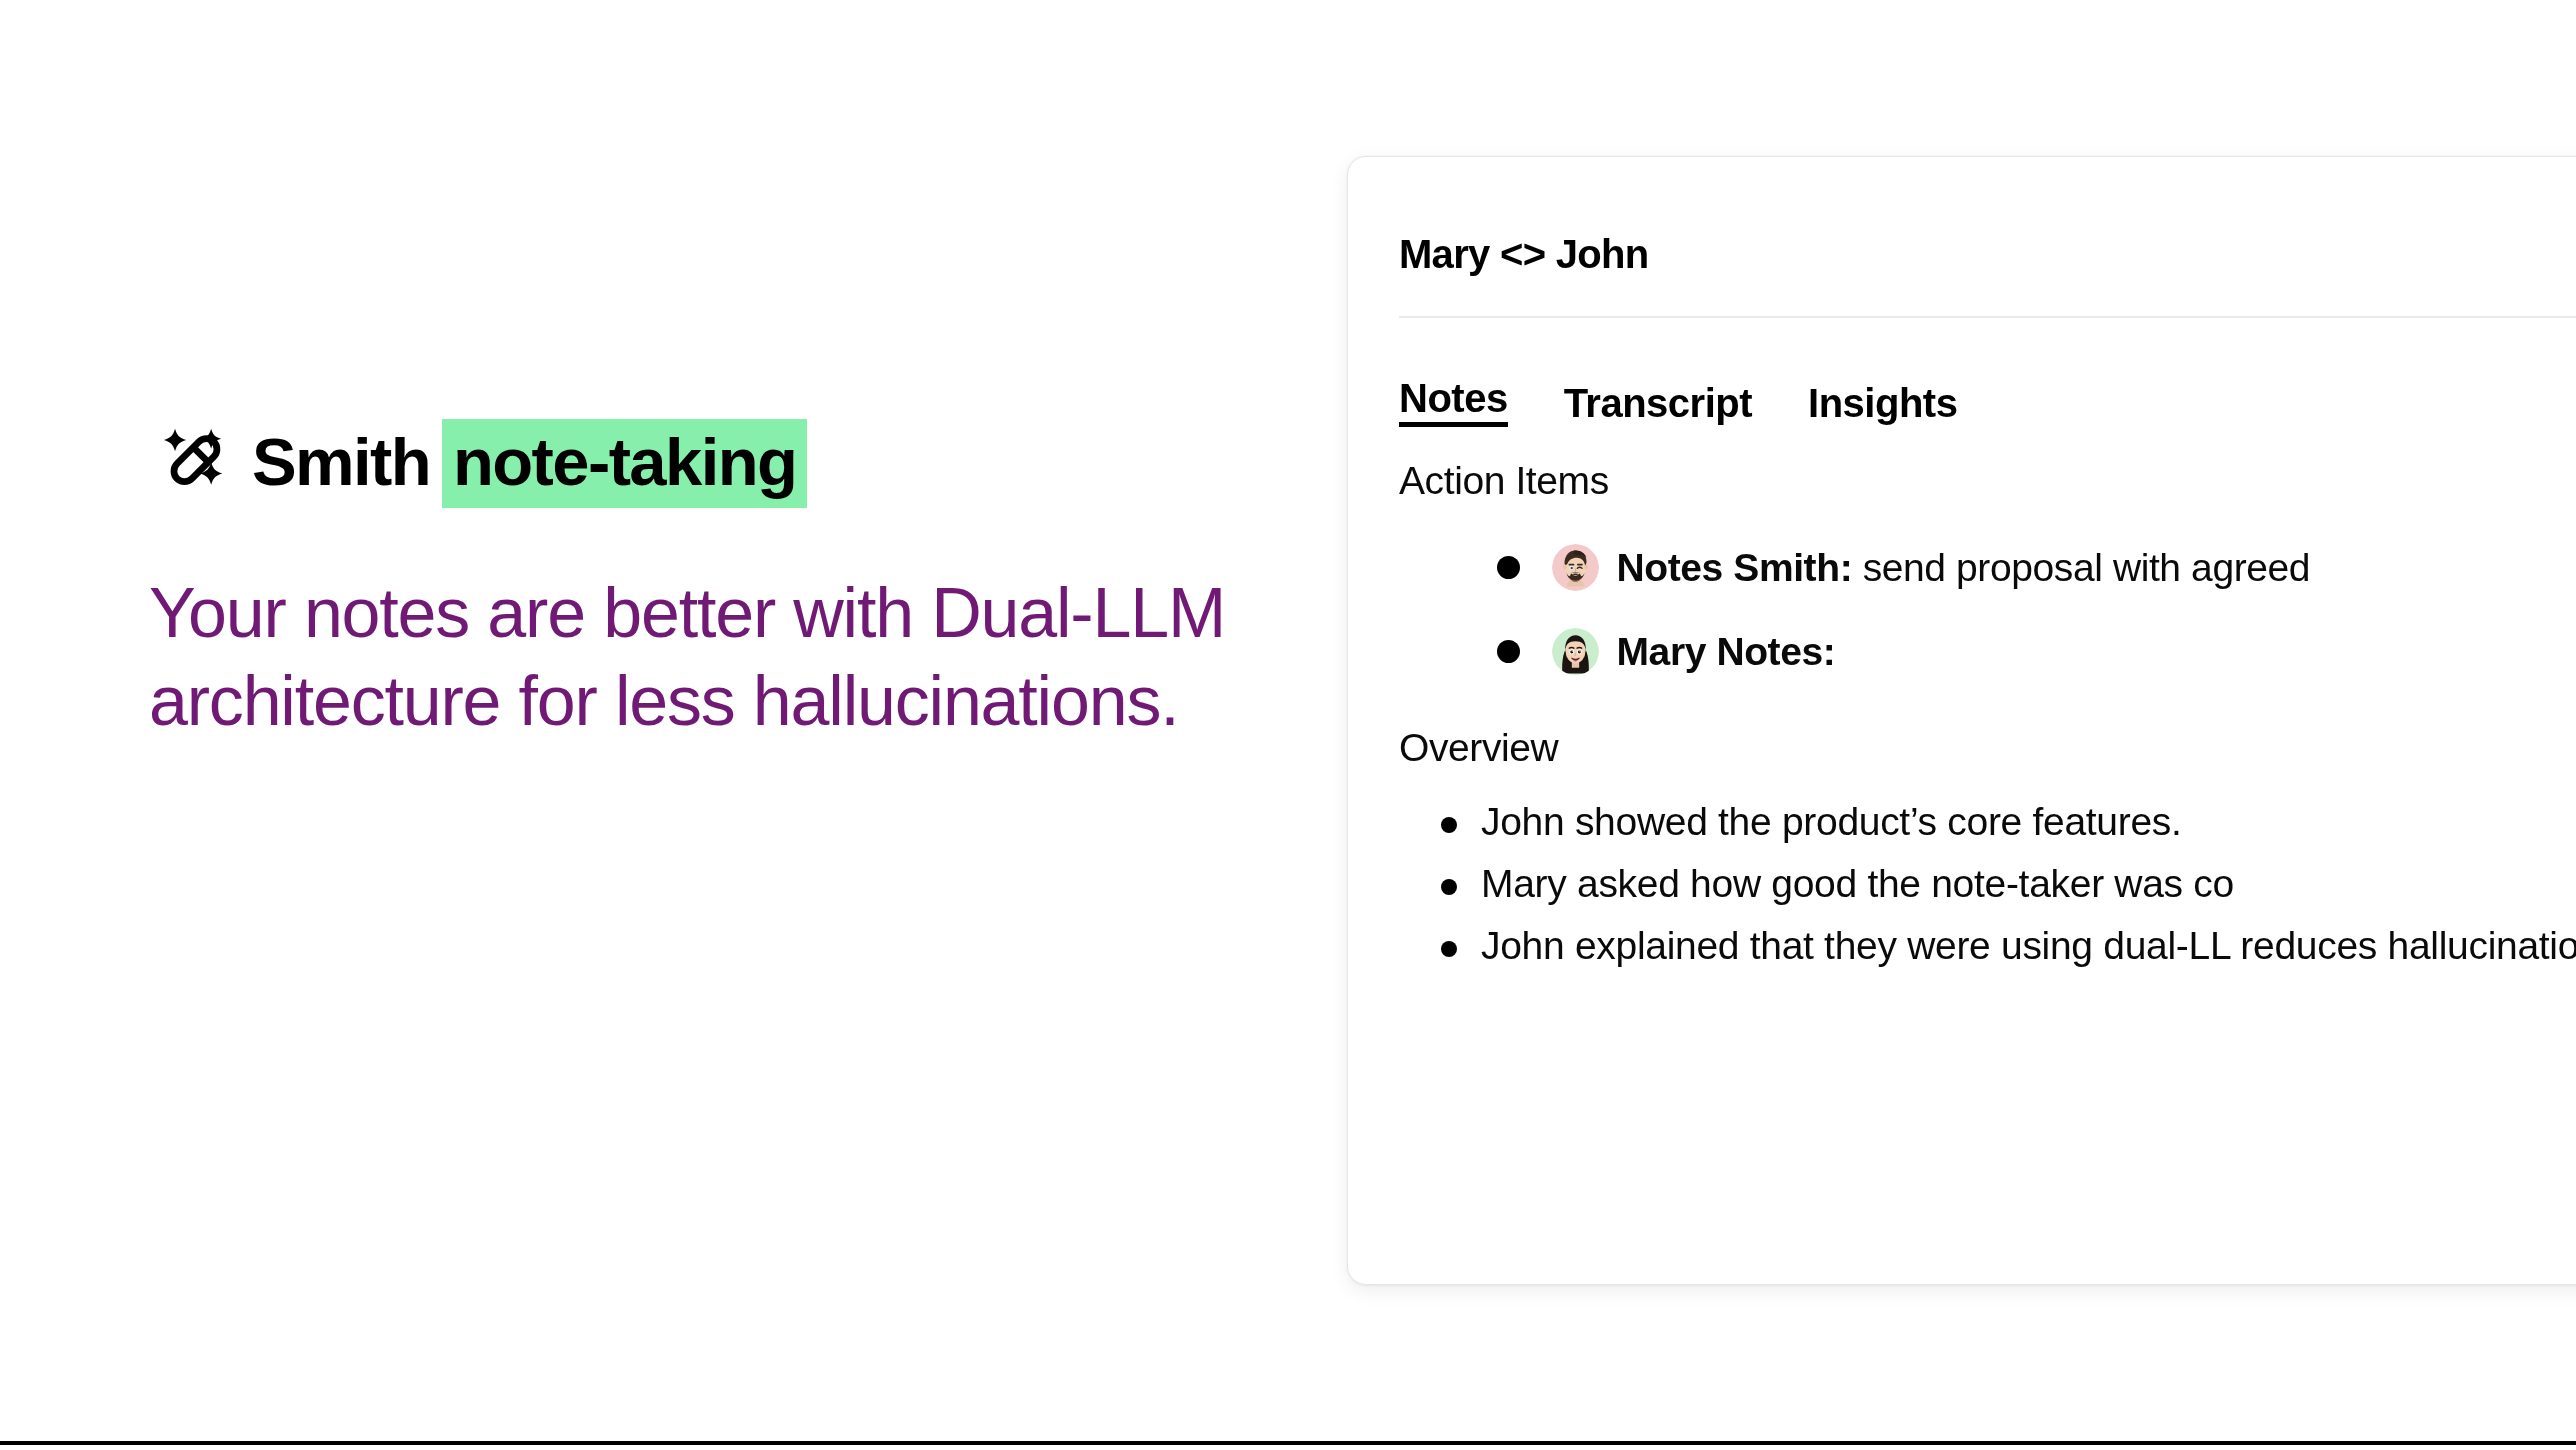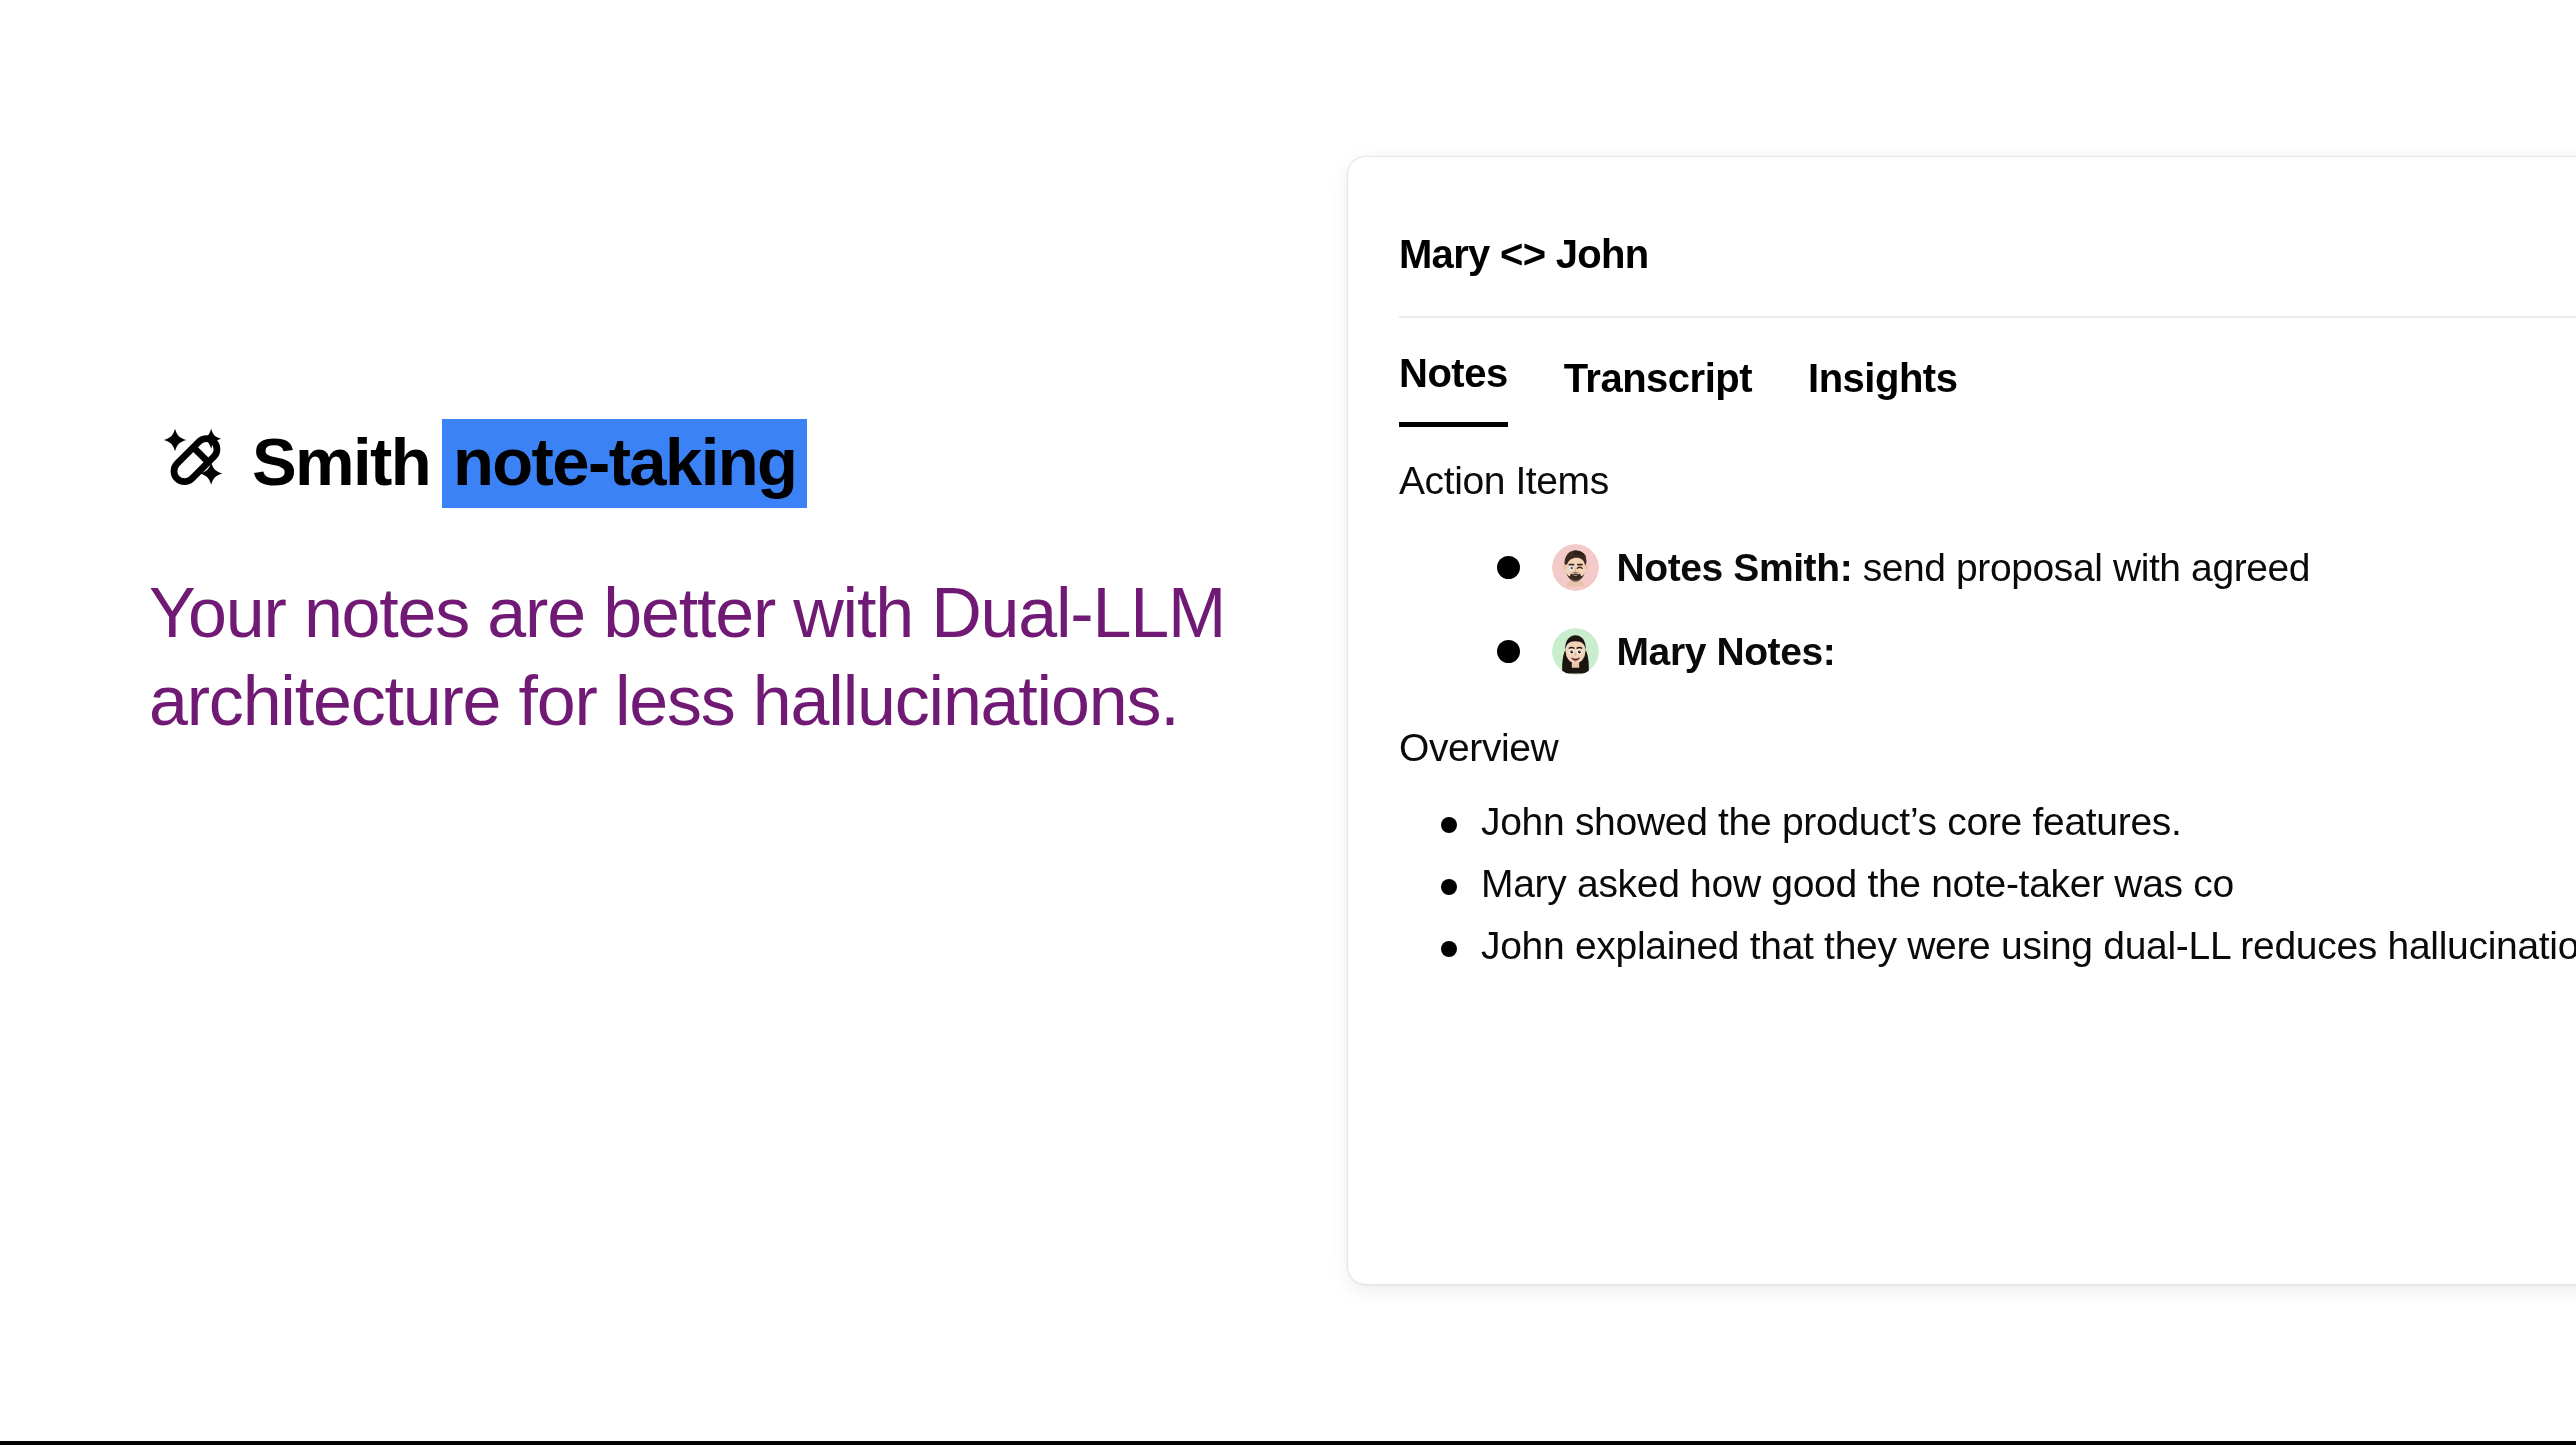--- a/index.html
+++ b/index.html
@@ -46,21 +46,21 @@
   .eyebrow-text {
     font-size: 67px;
     font-weight: 700;
     letter-spacing: -1.6px;
     color: #000000;
     line-height: 1;
     white-space: nowrap;
   }
 
   .eyebrow-hl {
-    background: #3b82f6;
+    background: #86efac;
     color: #000000;
     padding: 10.5px 10.5px 14px 10.5px;
     margin-left: 12.3px;
     display: inline-block;
     line-height: 0.95;
   }
 
   .lede {
     margin-top: 54px;
     font-size: 70px;
@@ -108,21 +108,21 @@
     gap: 56px;
     margin-top: 46px;
     height: 63px;
   }
 
   .tab {
     font-size: 40px;
     font-weight: 700;
     letter-spacing: -0.5px;
     color: #000000;
-    padding-bottom: 26px;
+    padding-bottom: 1px;
     white-space: nowrap;
     cursor: pointer;
   }
 
   .tab.active {
     border-bottom: 5.3px solid #000000;
   }
 
   .section-heading {
     font-size: 39px;

